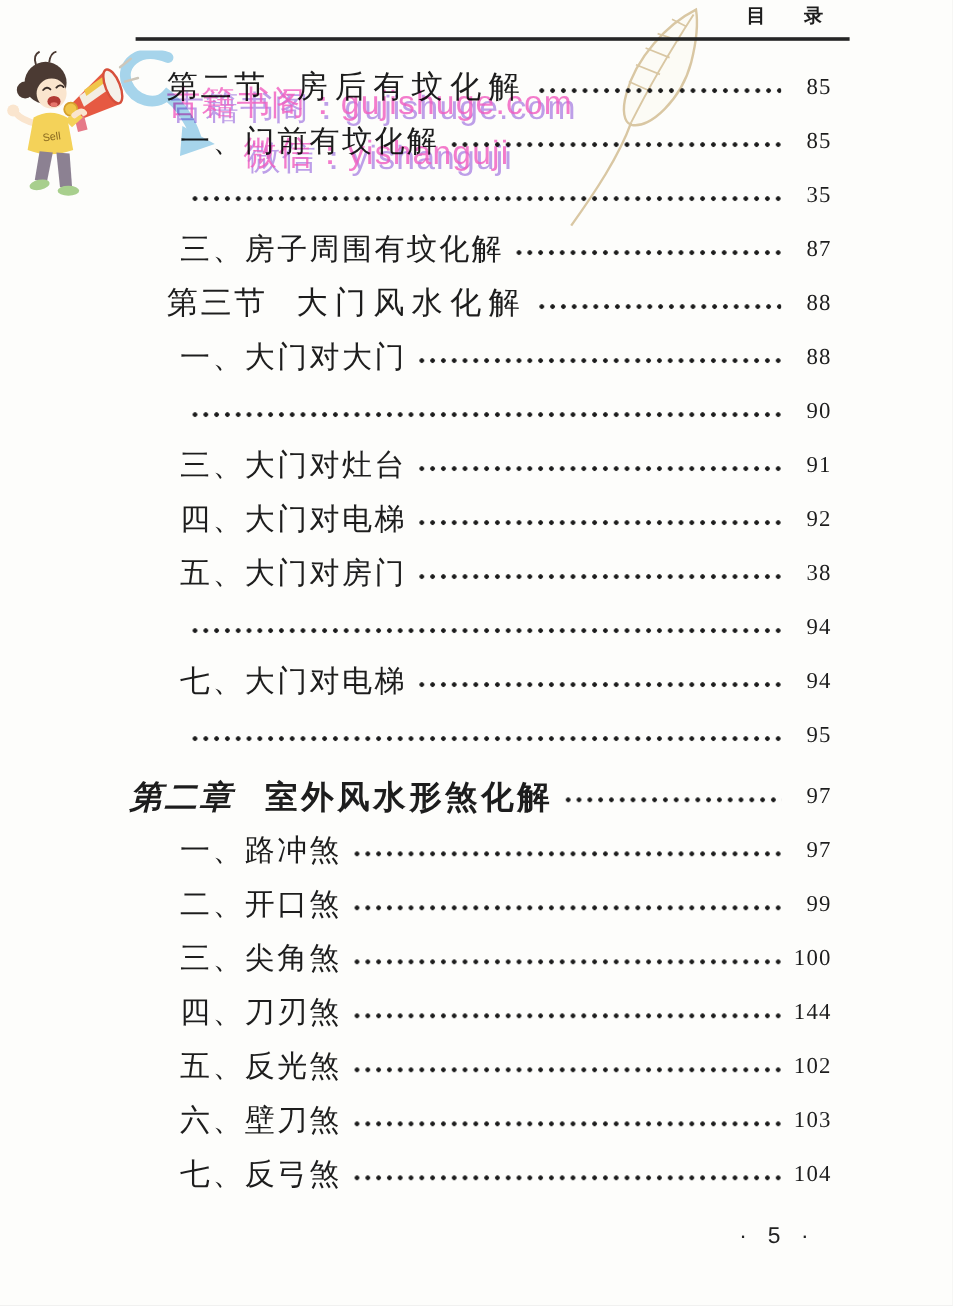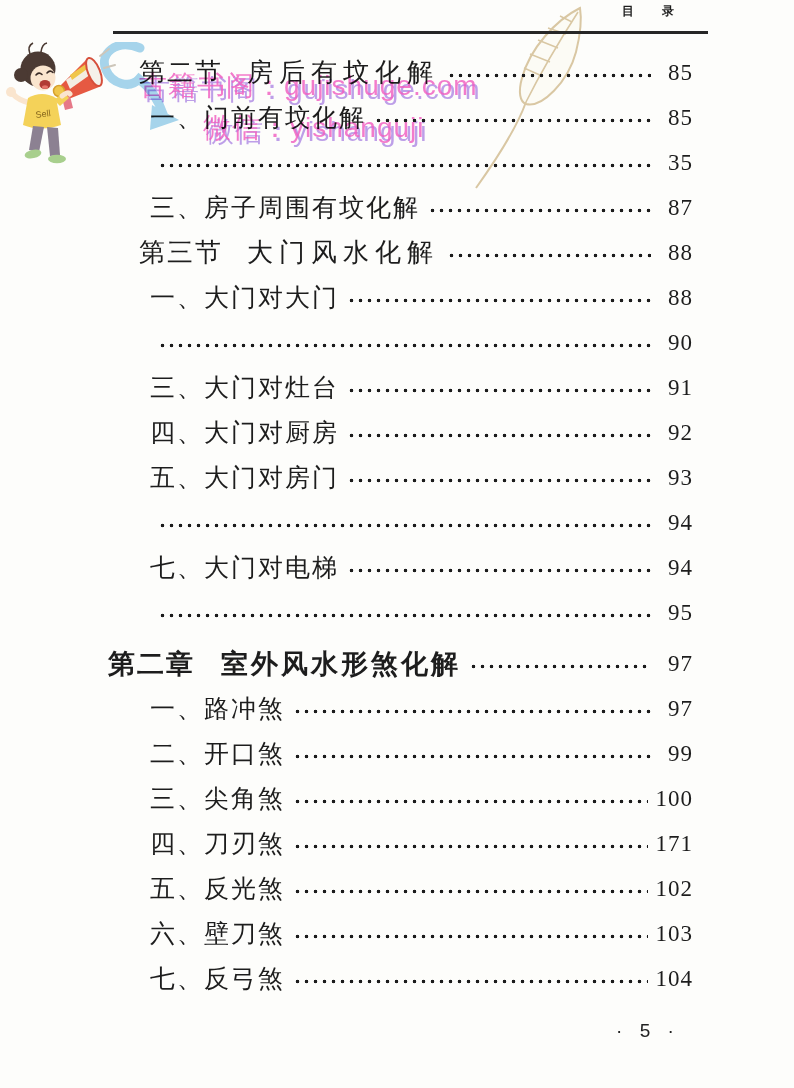--- a/index.html
+++ b/index.html
@@ -8,21 +8,21 @@
     width:794px;height:1088px;
     margin:0 auto;
     background:#fdfdfb;
     overflow:hidden;
     font-family:"Liberation Serif",serif;
     color:#1d1d1d;
   }
   
   .header-title{
     position:absolute;left:622px;top:3px;
-    font-size:12px;font-weight:bold;
+    font-size:16px;font-weight:bold;
     letter-spacing:8px;white-space:pre;
     font-family:"Liberation Serif",serif;
   }
   .header-rule{
     position:absolute;left:113px;top:31px;
     width:595px;height:2.5px;background:#262626;
     z-index:1;
   }
   
   .leaf-svg{position:absolute;left:468px;top:0;z-index:0;}
@@ -43,32 +43,32 @@
     position:absolute;left:108px;top:50px;width:585px;z-index:2;
   }
   .row{display:flex;align-items:center;height:45px;white-space:nowrap;}
   .row .leader{
     flex:1 1 auto;height:9px;margin:5px 8px 0 8px;
     background-image:radial-gradient(circle,#1c1c1c 1.7px,rgba(0,0,0,0) 2.05px);
     background-size:9px 9px;background-repeat:repeat-x;background-position:0 center;
   }
   .row .pg{
     flex:0 0 auto;min-width:34px;text-align:right;
-    font-family:"Liberation Serif",serif;font-size:23px;letter-spacing:1px;
+    font-family:"Liberation Serif",serif;font-size:19px;letter-spacing:1px;
   }
   .row.section{padding-left:31px;font-size:26px;}
   .row.section .label{letter-spacing:2px;margin-right:24px;}
   .row.section .title{letter-spacing:6px;}
   .row.item{padding-left:42px;font-size:25px;}
   .row.item .title{letter-spacing:2px;}
   .row.chapter{
     padding-left:0;margin-top:6px;
     font-family:"Liberation Sans",sans-serif;font-weight:bold;font-size:27px;
   }
-  .row.chapter .label{letter-spacing:2px;margin-right:26px;}
+  .row.chapter .label{letter-spacing:2px;margin-right:26px;font-style:italic;}
   .row.chapter .title{letter-spacing:3px;text-align:right;}
   .row.chapter .pg{font-weight:normal;}
   
   .footer{
     position:absolute;left:610px;top:1020px;width:76px;
     text-align:center;font-size:19px;letter-spacing:6px;
     font-family:"Liberation Sans",sans-serif;color:#222;
   }
 </style>
 </head>
@@ -172,28 +172,28 @@
       <div class="row item">
         <div class="leader"></div>
         <span class="pg">90</span>
       </div>
       <div class="row item">
         <span class="title">三、大门对灶台</span>
         <div class="leader"></div>
         <span class="pg">91</span>
       </div>
       <div class="row item">
-        <span class="title">四、大门对厨房</span>
+        <span class="title">四、大门对电梯</span>
         <div class="leader"></div>
         <span class="pg">92</span>
       </div>
       <div class="row item">
         <span class="title">五、大门对房门</span>
         <div class="leader"></div>
-        <span class="pg">93</span>
+        <span class="pg">38</span>
       </div>
       <div class="row item">
         <div class="leader"></div>
         <span class="pg">94</span>
       </div>
       <div class="row item">
         <span class="title">七、大门对电梯</span>
         <div class="leader"></div>
         <span class="pg">94</span>
       </div>
@@ -218,21 +218,21 @@
         <span class="pg">99</span>
       </div>
       <div class="row item">
         <span class="title">三、尖角煞</span>
         <div class="leader"></div>
         <span class="pg">100</span>
       </div>
       <div class="row item">
         <span class="title">四、刀刃煞</span>
         <div class="leader"></div>
-        <span class="pg">171</span>
+        <span class="pg">144</span>
       </div>
       <div class="row item">
         <span class="title">五、反光煞</span>
         <div class="leader"></div>
         <span class="pg">102</span>
       </div>
       <div class="row item">
         <span class="title">六、壁刀煞</span>
         <div class="leader"></div>
         <span class="pg">103</span>

